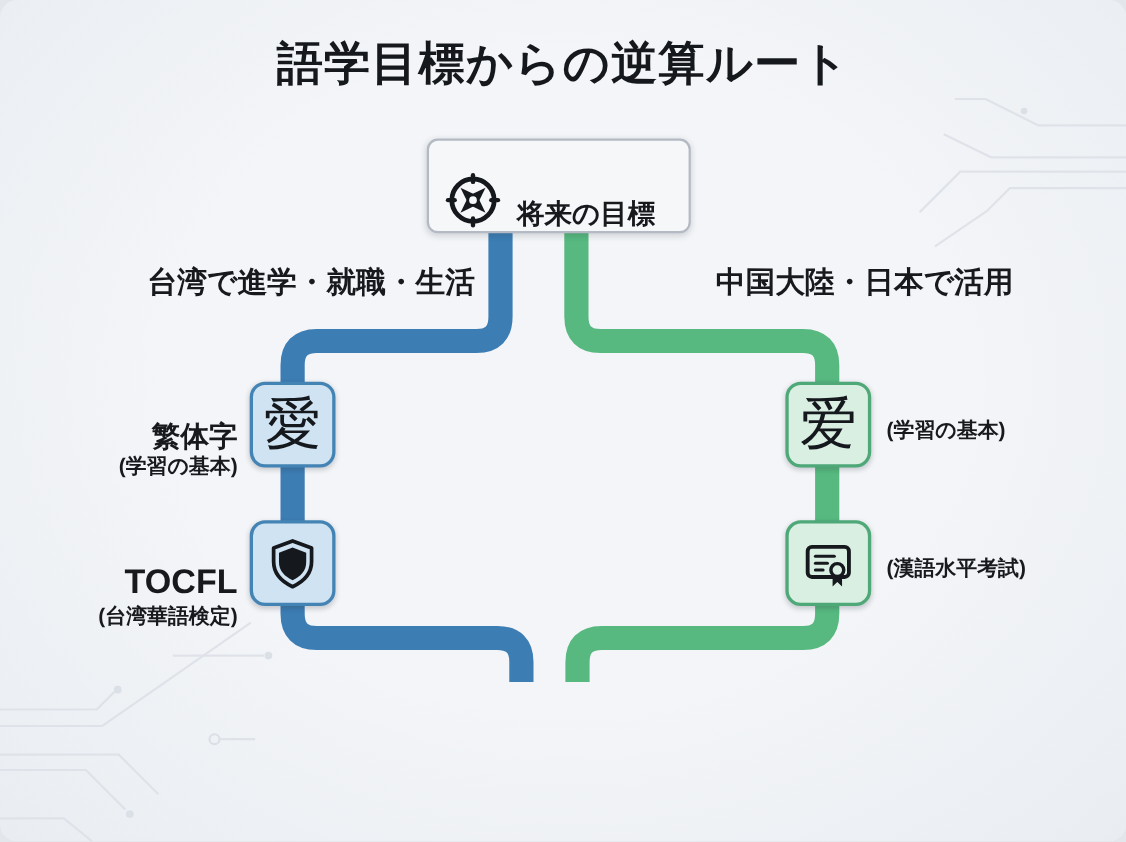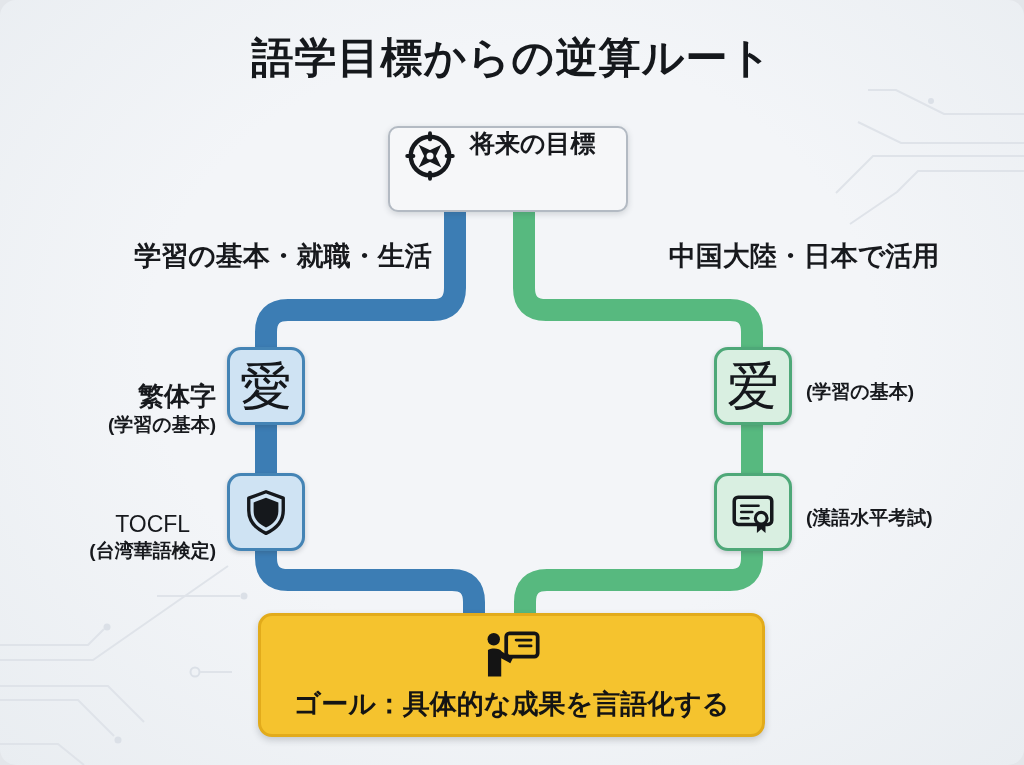--- a/index.html
+++ b/index.html
@@ -14,46 +14,46 @@
   .layer{position:absolute;left:0;top:0;width:1024px;height:765px;pointer-events:none;}
   .title{
     position:absolute;left:0;top:30px;width:1024px;text-align:center;
     font-size:42px;font-weight:900;letter-spacing:1px;color:#15181c;margin:0;
   }
   
   .top-node{
     position:absolute;left:388px;top:126px;width:240px;height:86px;
     background:#f6f7f9;border:2px solid #b3bac3;border-radius:10px;
     box-shadow:0 2px 6px rgba(40,50,60,.18);
-    display:flex;align-items:flex-start;gap:12px;box-sizing:border-box;padding-left:12px;
+    display:flex;align-items:flex-end;gap:12px;box-sizing:border-box;padding-left:12px;
   }
   .top-node .txt{display:flex;flex-direction:column;line-height:1.2;}
   .top-node .l1{font-size:25px;font-weight:800;}
   .top-node .l2{font-size:21px;font-weight:700;}
   
   .branch-label{position:absolute;top:238px;font-size:27px;font-weight:800;white-space:nowrap;transform:translateX(-50%);}
   .branch-label.left{left:283px;}
-  .branch-label.right{left:804px;}
+  .branch-label.right{left:786px;}
   
   .sq{
     position:absolute;width:78px;height:78px;border-radius:14px;box-sizing:border-box;
     display:flex;align-items:center;justify-content:center;
     box-shadow:0 2px 5px rgba(40,50,60,.22);
   }
   .sq.blue{background:#cfe3f3;border:3px solid #4484b5;}
   .sq.green{background:#d9efe1;border:3px solid #4ea878;}
   .sq .han{font-size:52px;font-weight:500;color:#15181c;line-height:1;}
   .pos-l1{left:227px;top:347px;} .pos-l2{left:227px;top:473px;}
   .pos-r1{left:714px;top:347px;} .pos-r2{left:714px;top:473px;}
   
   .side{position:absolute;line-height:1.25;white-space:nowrap;margin-top:28px;}
   .side.leftside{text-align:right;right:808px;}
   .side.rightside{text-align:left;left:806px;}
   .side .big{font-size:26px;font-weight:800;}
-  .side .biglatin{font-size:23px;font-weight:400;text-align:center;}
+  .side .biglatin{font-size:31px;font-weight:700;}
   .side .small{font-size:19px;font-weight:700;}
   
   .goal{
     position:absolute;left:258px;top:613px;width:507px;height:124px;box-sizing:border-box;
     background:#f5c32e;border:3px solid #e2ab1b;border-radius:14px;
     box-shadow:0 3px 7px rgba(40,50,60,.22);
     display:flex;flex-direction:column;align-items:center;justify-content:center;gap:4px;
   }
   .goal .glabel{font-size:27px;font-weight:800;color:#141414;}
   .connector{fill:none;stroke-width:22;}
@@ -109,21 +109,21 @@
       </g>
       <polygon points="45,19 36.5,36.5 19,45 27.5,27.5" fill="#15181c" transform="rotate(90 32 32)"></polygon>
       <polygon points="45,19 36.5,36.5 19,45 27.5,27.5" fill="#15181c"></polygon>
       <circle cx="32" cy="32" r="4" fill="#f6f7f9"></circle>
     </svg>
     <div class="txt">
       <span class="l1">将来の目標</span>
     </div>
   </div>
 
-  <div class="branch-label left">学習の基本・就職・生活</div>
+  <div class="branch-label left">台湾で進学・就職・生活</div>
   <div class="branch-label right">中国大陸・日本で活用</div>
 
   <div class="sq blue pos-l1">
     <span class="han">愛</span>
   </div>
 
   <div class="sq blue pos-l2">
     <svg width="48" height="48" viewBox="0 0 64 64">
       <path d="M32,5 L55,13.5 V30 C55,45.5 45,54.5 32,60.5 C19,54.5 9,45.5 9,30 V13.5 Z" fill="none" stroke="#15181c" stroke-width="4.5" stroke-linejoin="round"></path>
       <path d="M32,13 L48.5,19.2 V30.5 C48.5,41.5 41.5,48 32,52.7 C22.5,48 15.5,41.5 15.5,30.5 V19.2 Z" fill="#15181c"></path>
@@ -156,26 +156,14 @@
     <div class="small">(台湾華語検定)</div>
   </div>
 
   <div class="side rightside" style="top:352px;">
     <div class="small">(学習の基本)</div>
   </div>
   <div class="side rightside" style="top:478px;">
     <div class="small">(漢語水平考試)</div>
   </div>
 
-  <div class="goal">
-    <svg width="58" height="54" viewBox="0 0 70 64">
-      <rect x="28" y="6" width="38" height="28" rx="4" fill="none" stroke="#141414" stroke-width="4.5"></rect>
-      <g stroke="#141414" stroke-width="3.5" stroke-linecap="round">
-        <line x1="40" y1="14" x2="58" y2="14"></line>
-        <line x1="44" y1="21" x2="58" y2="21"></line>
-      </g>
-      <circle cx="13" cy="13" r="7.5" fill="#141414"></circle>
-      <path d="M6,26 C12,23 20,24 23,28 L36,36 L33,42 L22,36 L22,58 H6 Z" fill="#141414"></path>
-    </svg>
-    <div class="glabel">ゴール：具体的な成果を言語化する</div>
-  </div>
 
 </div>
 
 </body></html>

